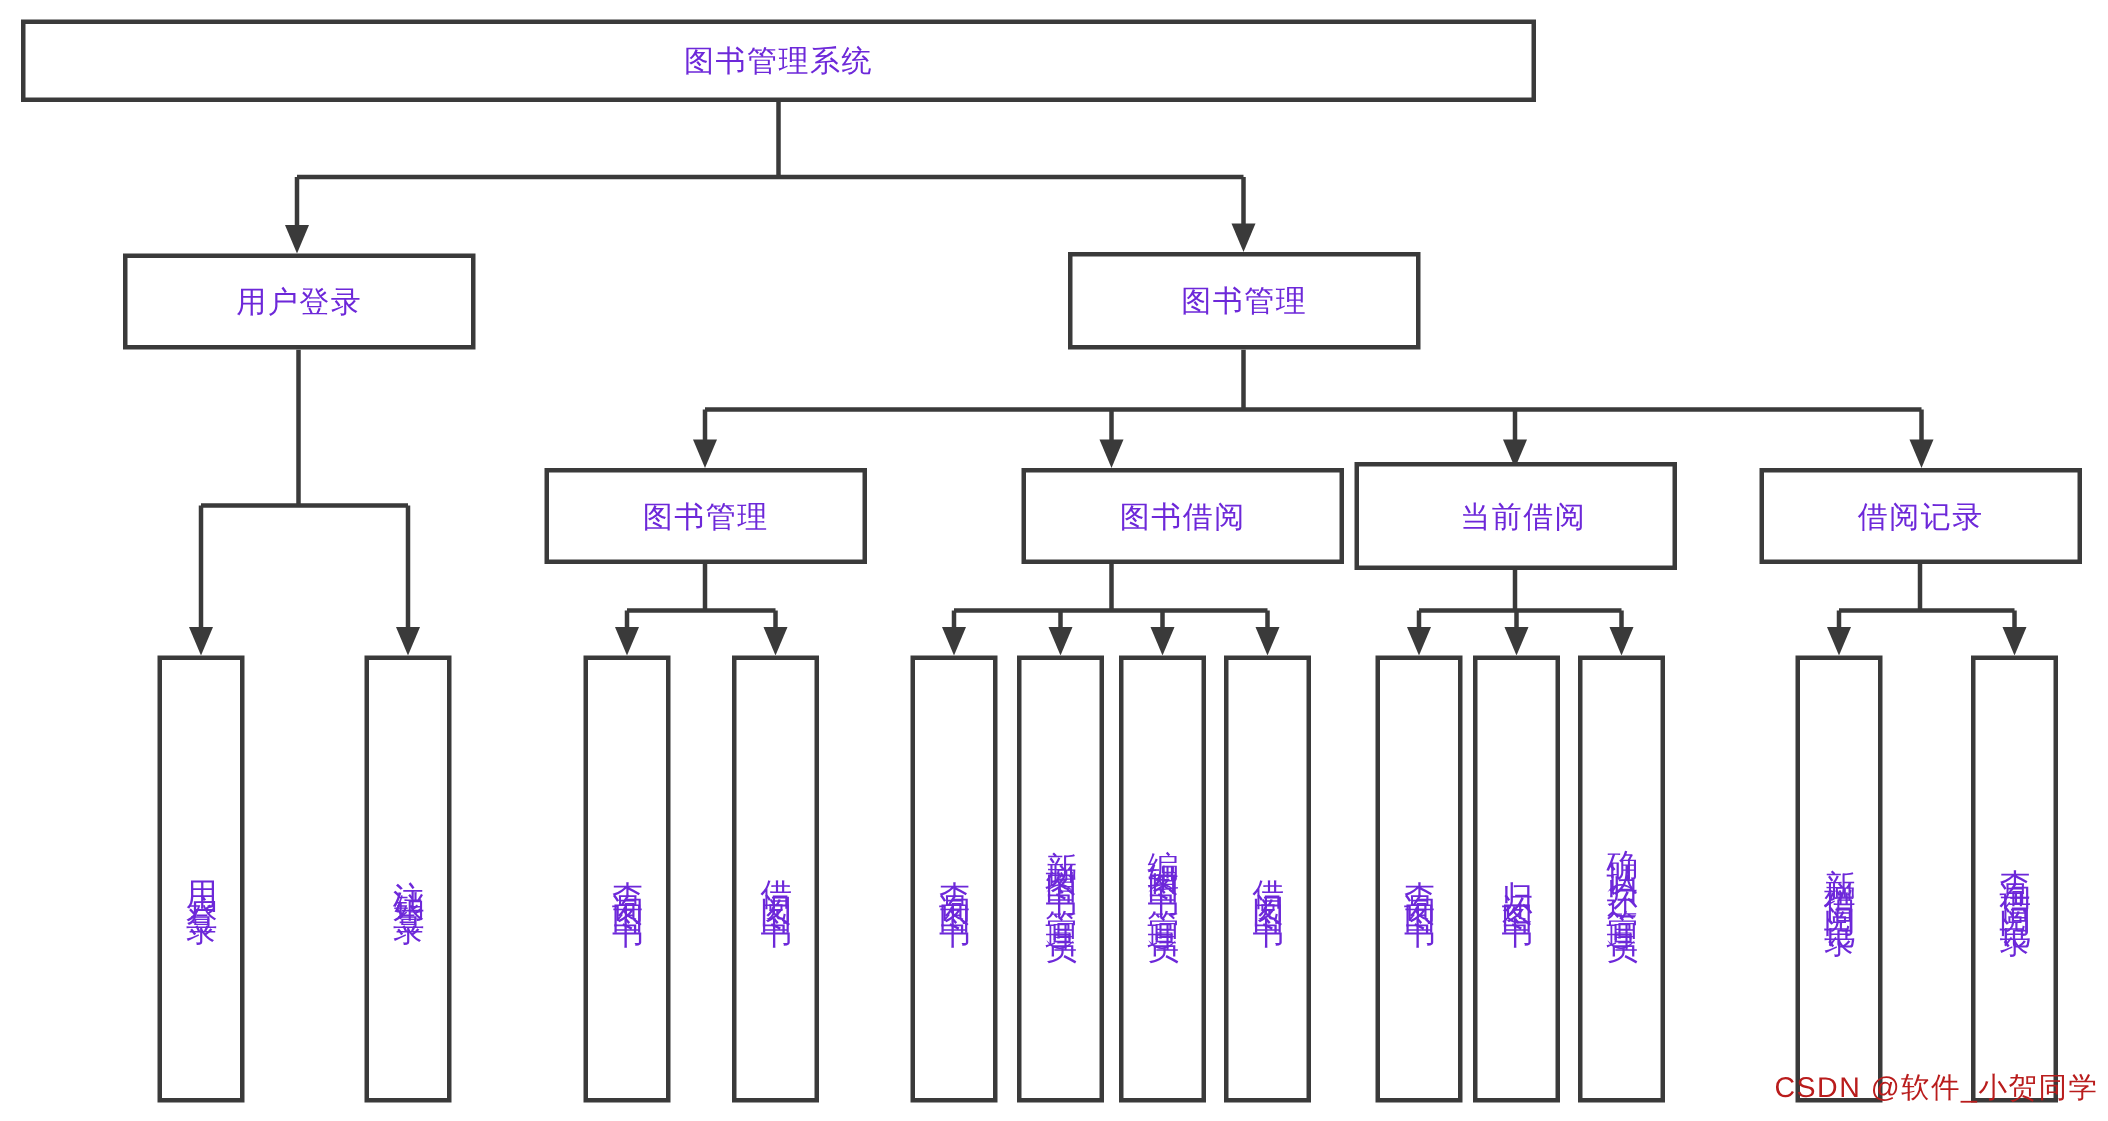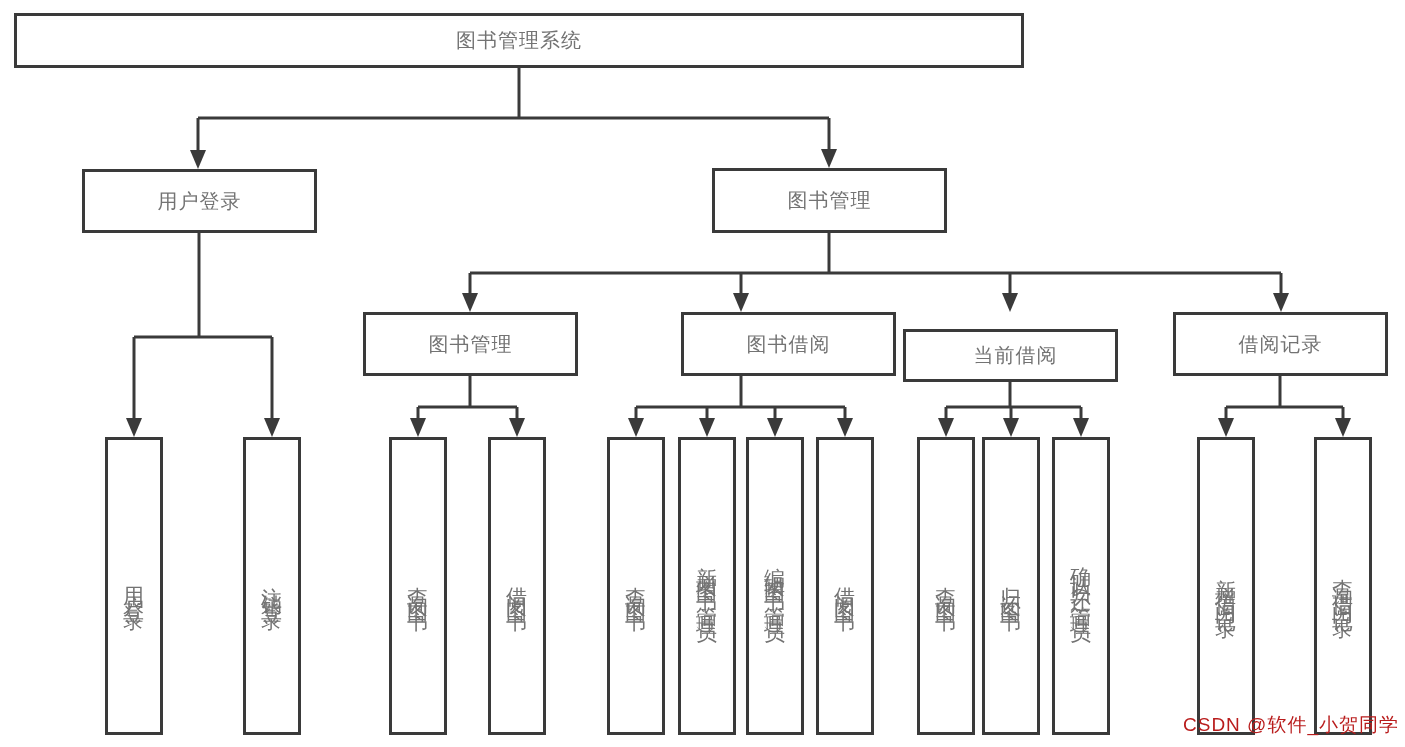--- a/index.html
+++ b/index.html
@@ -21,21 +21,21 @@
     top: 0;
     width: 1405px;
     height: 747px;
     z-index: 1;
   }
   .node {
     position: absolute;
     box-sizing: border-box;
     background: #ffffff;
     border: 3px solid #3a3a3a;
-    color: #737373;
+    color: #6d28d9;
     display: flex;
     align-items: center;
     justify-content: center;
     font-size: 20px;
     letter-spacing: 1px;
     z-index: 2;
   }
   .node.v {
     writing-mode: vertical-rl;
     text-orientation: mixed;
@@ -44,21 +44,21 @@
     line-height: 1;
   }
   
   .n-root   { left: 14px;  top: 13px;  width: 1010px; height: 55px; }
   
   .n-l2a    { left: 82px;  top: 169px; width: 235px;  height: 64px; }
   .n-l2b    { left: 712px; top: 168px; width: 235px;  height: 65px; text-align: right; }
   
   .n-l3a    { left: 363px;  top: 312px; width: 215px; height: 64px; }
   .n-l3b    { left: 634px;  top: 312px; width: 215px; height: 64px; margin-left: 47px; }
-  .n-l3c    { left: 903px;  top: 329px; width: 215px; height: 53px; padding-left: 10px; }
+  .n-l3c    { left: 903px;  top: 308px; width: 215px; height: 72px; padding-left: 10px; }
   .n-l3d    { left: 1173px; top: 312px; width: 215px; height: 64px; }
   
   .leaf { top: 437px; width: 58px; height: 298px; }
   .n-x1  { left: 105px; }
   .n-x2  { left: 243px; }
   .n-x3  { left: 389px; }
   .n-x4  { left: 488px; }
   .n-x5  { left: 607px; }
   .n-x6  { left: 678px; }
   .n-x7  { left: 746px; }

